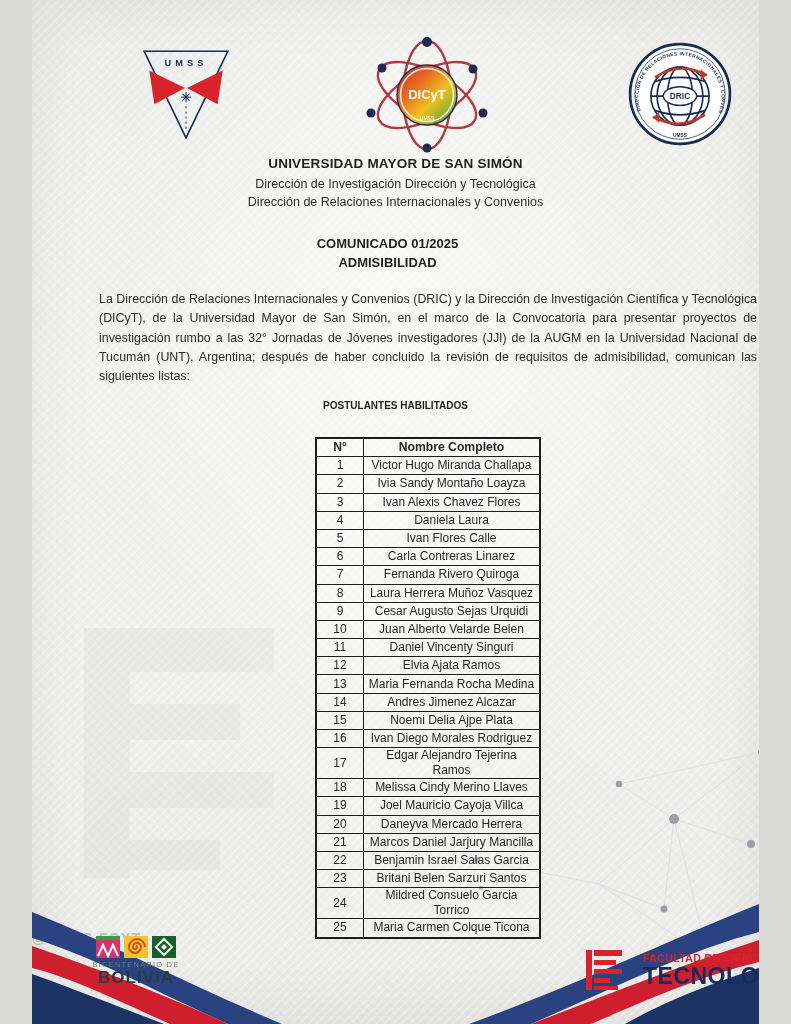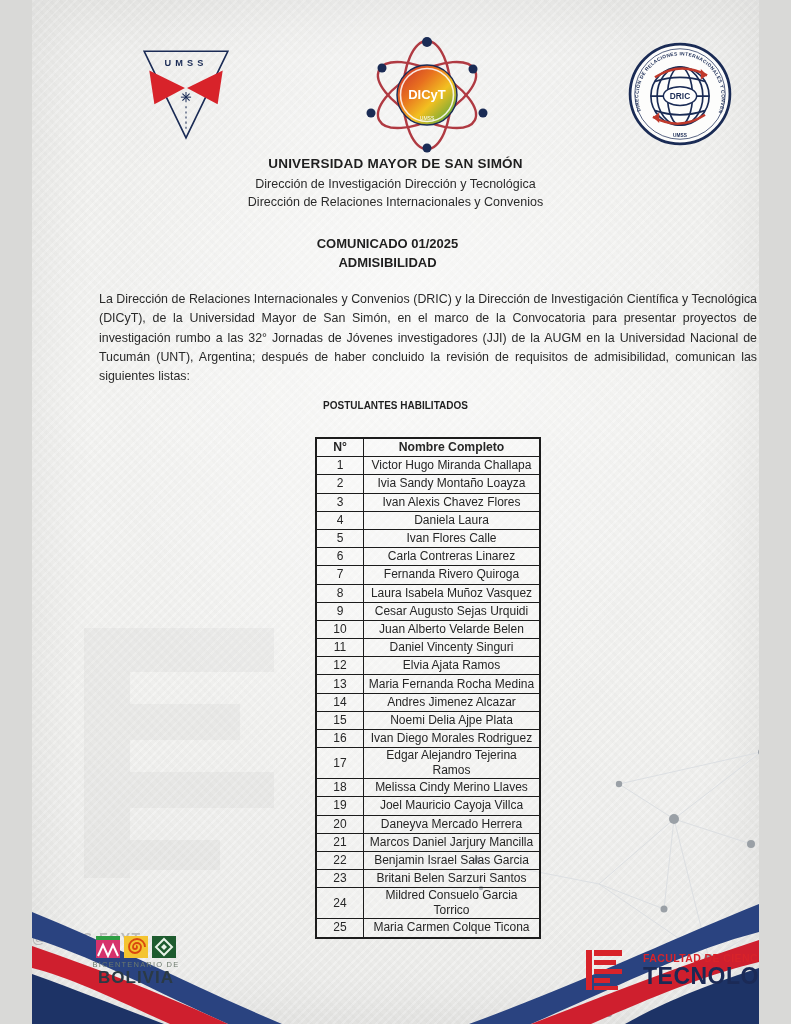--- a/index.html
+++ b/index.html
@@ -221,21 +221,21 @@
         <tr>
           <td class="col-num">6</td>
           <td class="col-name">Carla Contreras Linarez</td>
         </tr>
         <tr>
           <td class="col-num">7</td>
           <td class="col-name">Fernanda Rivero Quiroga</td>
         </tr>
         <tr>
           <td class="col-num">8</td>
-          <td class="col-name">Laura Isabela Muñoz Vasquez</td>
+          <td class="col-name">Laura Herrera Muñoz Vasquez</td>
         </tr>
         <tr>
           <td class="col-num">9</td>
           <td class="col-name">Cesar Augusto Sejas Urquidi</td>
         </tr>
         <tr>
           <td class="col-num">10</td>
           <td class="col-name">Juan Alberto Velarde Belen</td>
         </tr>
         <tr>

